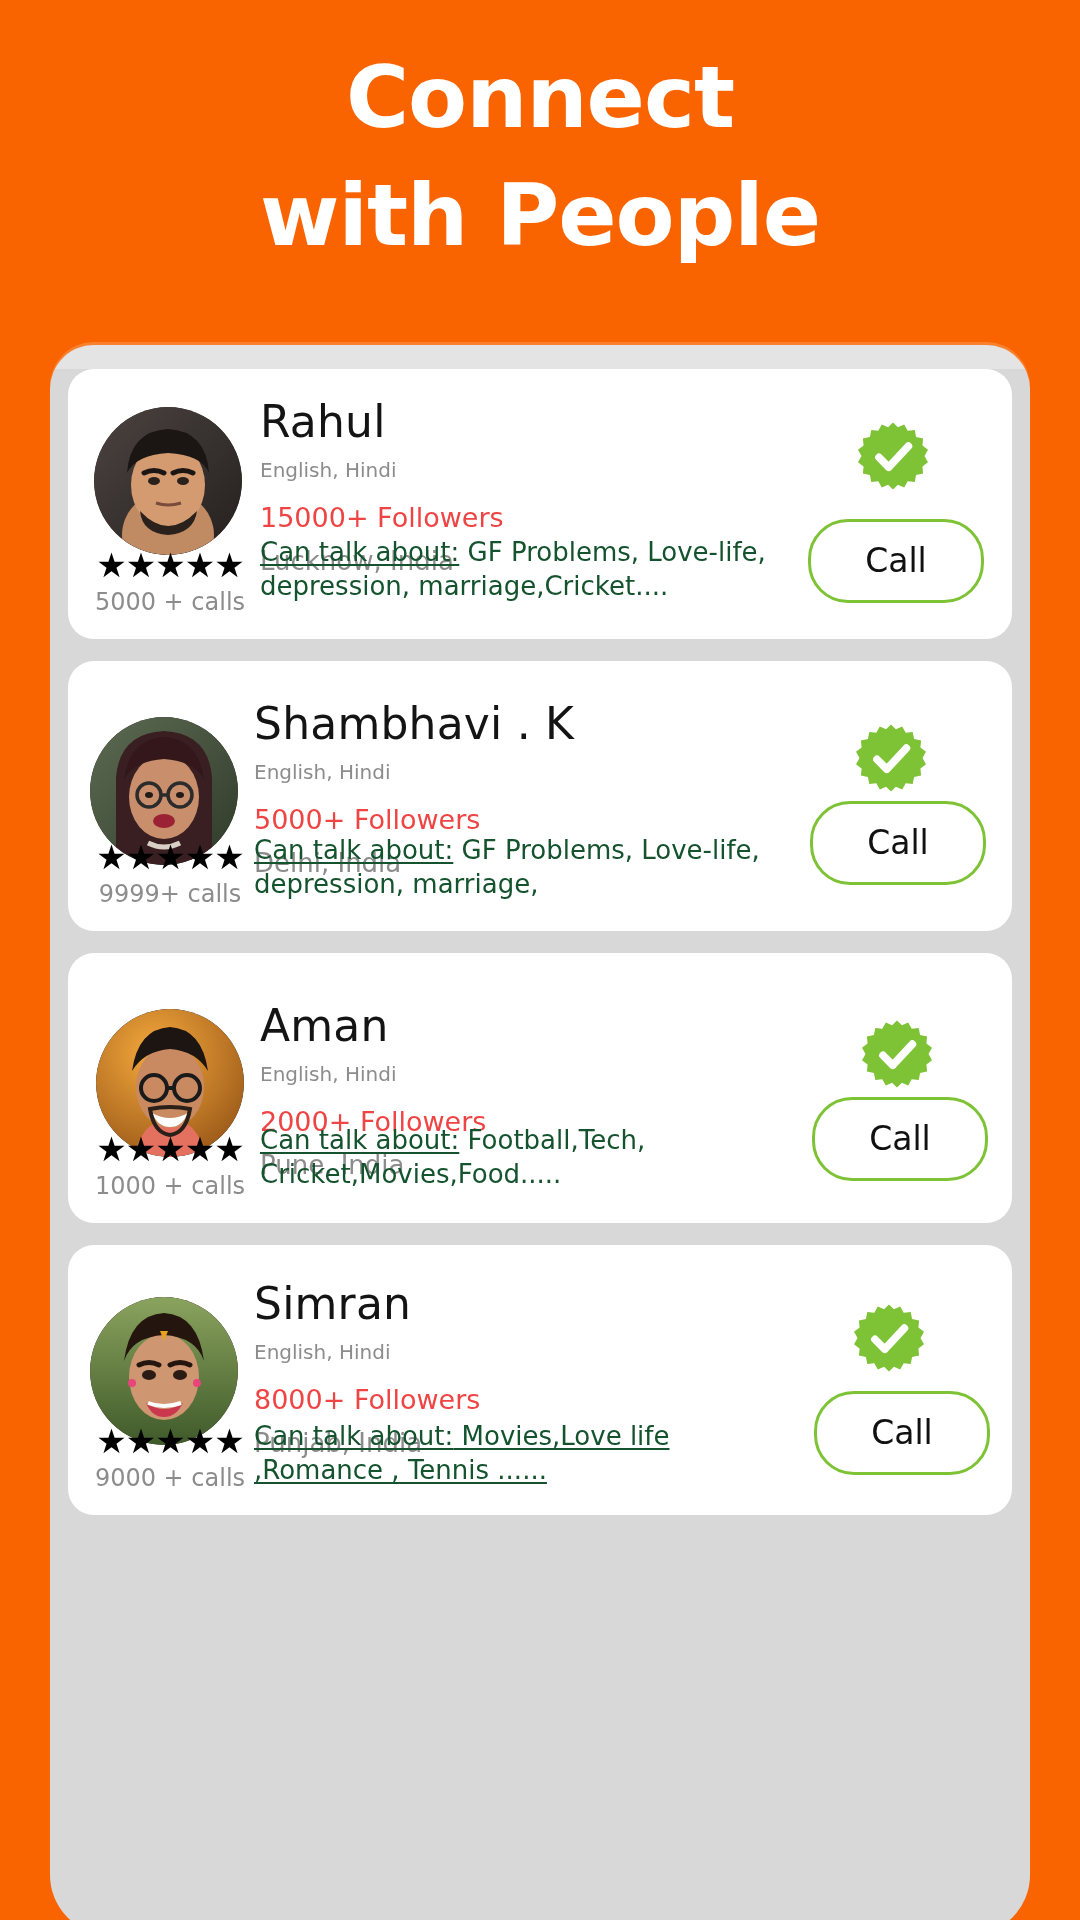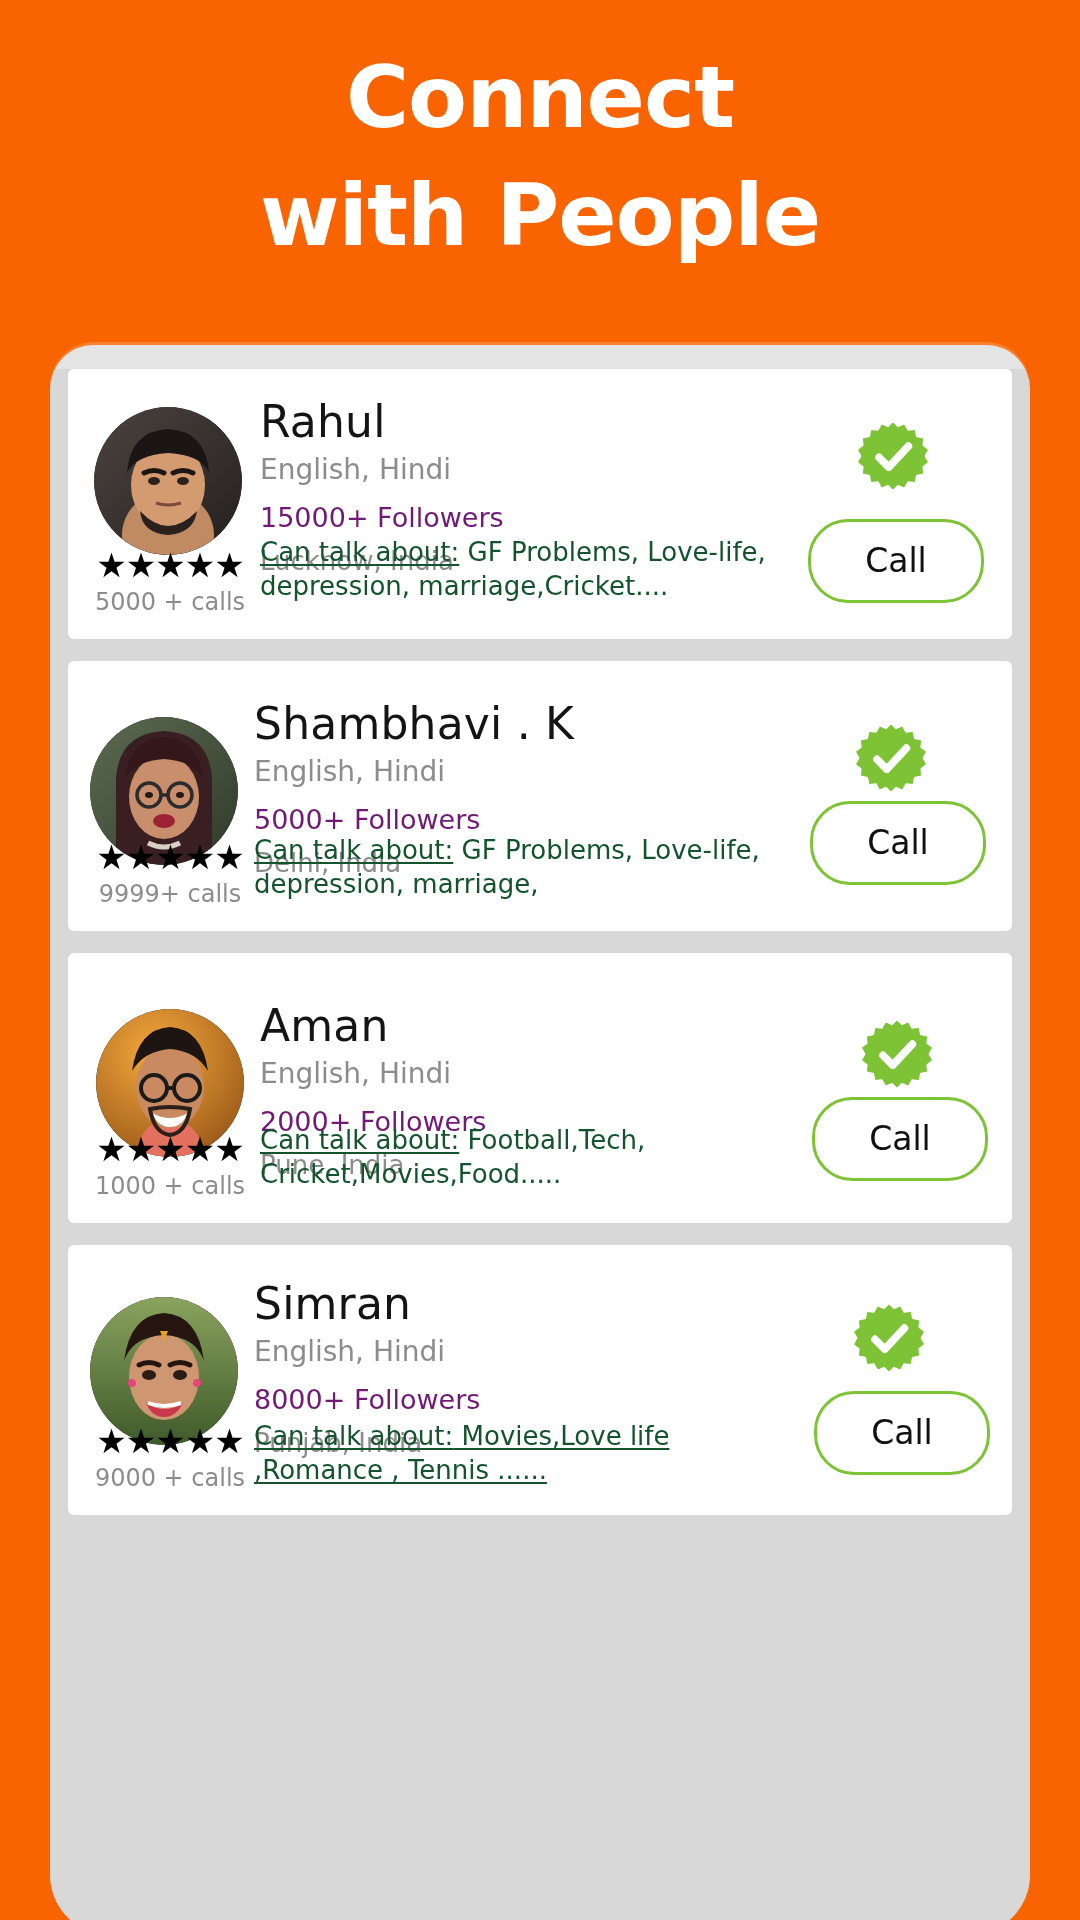--- a/index.html
+++ b/index.html
@@ -52,21 +52,21 @@
   .panel-inner {
     position: absolute;
     left: 0; top: 24px; right: 0; bottom: 0;
     padding: 0 18px;
   }
 
   
   .card {
     position: relative;
     background: #FFFFFF;
-    border-radius: 6px;
+    border-radius: 26px;
     margin-bottom: 22px;
     height: 270px;
     overflow: hidden;
   }
   .card:first-child { margin-top: 0; }
 
   .avatar {
     position: absolute;
     left: 26px;
     top: 38px;
@@ -87,29 +87,29 @@
 
   .name {
     font-size: 44px;
     line-height: 54px;
     color: #141414;
     font-weight: 400;
     letter-spacing: 0.2px;
     white-space: nowrap;
   }
   .langs {
-    font-size: 28px;
+    font-size: 20px;
     line-height: 38px;
     color: #8C8C8C;
     margin-top: 2px;
   }
   .followers {
     font-size: 27px;
     line-height: 38px;
-    color: #701a75;
+    color: #ef4444;
     margin-top: 10px;
   }
   .location {
     font-size: 26px;
     line-height: 36px;
     color: #8C8C8C;
     margin-top: 6px;
   }
 
   .talk {

